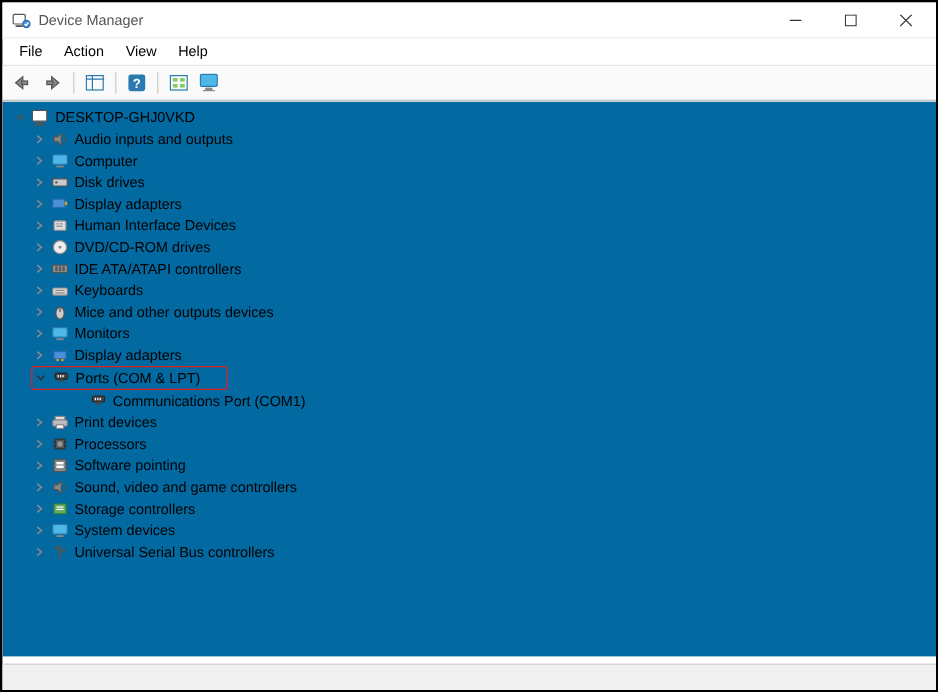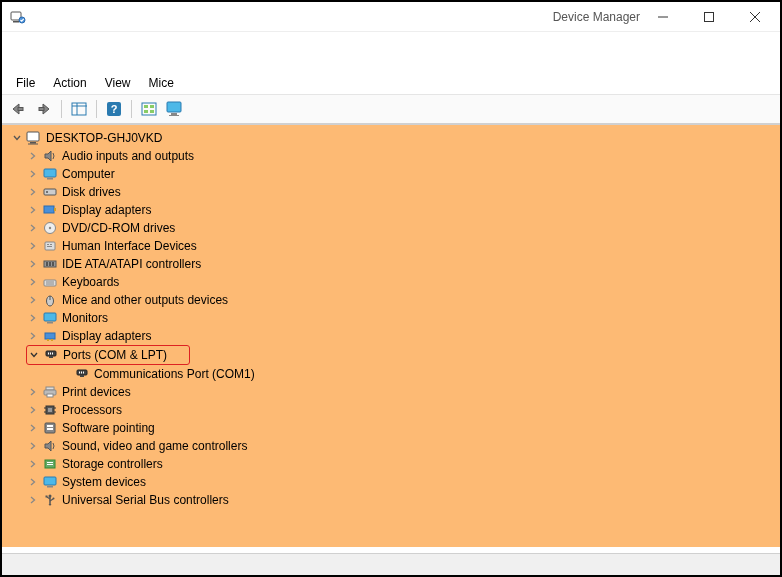--- a/index.html
+++ b/index.html
@@ -16,21 +16,20 @@
     flex-direction: column;
     overflow: hidden;
   }
   .titlebar {
     height: 30px;
     display: flex;
     align-items: center;
     padding: 0 2px 0 8px;
     background: #fff;
     border-bottom: 1px solid #eee;
-    text-align: right;
   }
   .titlebar .app-icon {
     width: 16px; height: 16px; margin-right: 6px;
     display: flex; align-items: center; justify-content: center;
   }
   .titlebar .title {
     flex: 1;
     font-size: 12px;
     color: #555;
   }
@@ -41,21 +40,20 @@
     color: #555;
   }
   .menubar {
     display: flex;
     padding: 2px 6px;
     gap: 2px;
     border-bottom: 1px solid #e5e5e5;
   }
   .menu-item {
     padding: 2px 8px;
-    margin-top: 40px;
   }
   .toolbar {
     display: flex;
     align-items: center;
     padding: 3px 4px;
     gap: 2px;
     border-bottom: 1px solid #d0d0d0;
     background: #fafafa;
   }
   .tool-btn {
@@ -64,21 +62,21 @@
     border: 1px solid transparent;
   }
   .tool-sep {
     width: 1px; height: 18px; background: #ccc; margin: 0 3px;
   }
   .tree-area {
     flex: 1;
     overflow: auto;
     padding: 4px 2px;
     border-top: 1px solid #d0d0d0;
-    background: #fdba74;
+    background: #0369a1;
   }
   .node {
     display: flex;
     align-items: center;
     height: 18px;
     padding: 0 4px;
     white-space: nowrap;
   }
   .expander {
     width: 14px; height: 14px;
@@ -140,21 +138,21 @@
           <line x1="10" y1="0" x2="0" y2="10" stroke="#333" stroke-width="1"></line>
         </svg>
     </div>
   </div>
 </div>
 
 <div class="menubar">
   <div class="menu-item">File</div>
   <div class="menu-item">Action</div>
   <div class="menu-item">View</div>
-  <div class="menu-item">Mice</div>
+  <div class="menu-item">Help</div>
 </div>
 
 <div class="toolbar">
   <div class="tool-btn">
     <svg width="16" height="14" viewBox="0 0 16 14">
         <path d="M9 2 L3 7 L9 12 Z" fill="#888" stroke="#555"></path>
         <rect x="8" y="5.5" width="5" height="3" fill="#888" stroke="#555"></rect>
       </svg>
   </div>
   <div class="tool-btn">
@@ -276,42 +274,42 @@
   </div>
 
   <div class="node" style="padding-left:22px">
     <span class="expander">
         <svg width="8" height="8" viewBox="0 0 8 8">
           <path d="M2 1 L5.5 4 L2 7" fill="none" stroke="#888" stroke-width="1.3"></path>
         </svg>
       </span>
     <span class="node-icon">
         <svg width="14" height="14" viewBox="0 0 14 14">
-          <circle cx="7" cy="7" r="5.5" fill="#eee" stroke="#888"></circle>
-          <circle cx="7" cy="7" r="1.2" fill="#888"></circle>
-        </svg>
-      </span>
-    <span class="node-label">DVD/CD-ROM drives</span>
-  </div>
-
-  <div class="node" style="padding-left:22px">
-    <span class="expander">
-        <svg width="8" height="8" viewBox="0 0 8 8">
-          <path d="M2 1 L5.5 4 L2 7" fill="none" stroke="#888" stroke-width="1.3"></path>
-        </svg>
-      </span>
-    <span class="node-icon">
-        <svg width="14" height="14" viewBox="0 0 14 14">
           <rect x="2" y="3" width="10" height="8" rx="1" fill="#ddd" stroke="#888"></rect>
           <rect x="4" y="5" width="2" height="1" fill="#888"></rect>
           <rect x="7" y="5" width="2" height="1" fill="#888"></rect>
           <rect x="4" y="7" width="5" height="1" fill="#888"></rect>
         </svg>
       </span>
     <span class="node-label">Human Interface Devices</span>
+  </div>
+
+  <div class="node" style="padding-left:22px">
+    <span class="expander">
+        <svg width="8" height="8" viewBox="0 0 8 8">
+          <path d="M2 1 L5.5 4 L2 7" fill="none" stroke="#888" stroke-width="1.3"></path>
+        </svg>
+      </span>
+    <span class="node-icon">
+        <svg width="14" height="14" viewBox="0 0 14 14">
+          <circle cx="7" cy="7" r="5.5" fill="#eee" stroke="#888"></circle>
+          <circle cx="7" cy="7" r="1.2" fill="#888"></circle>
+        </svg>
+      </span>
+    <span class="node-label">DVD/CD-ROM drives</span>
   </div>
 
   <div class="node" style="padding-left:22px">
     <span class="expander">
         <svg width="8" height="8" viewBox="0 0 8 8">
           <path d="M2 1 L5.5 4 L2 7" fill="none" stroke="#888" stroke-width="1.3"></path>
         </svg>
       </span>
     <span class="node-icon">
         <svg width="14" height="14" viewBox="0 0 14 14">

